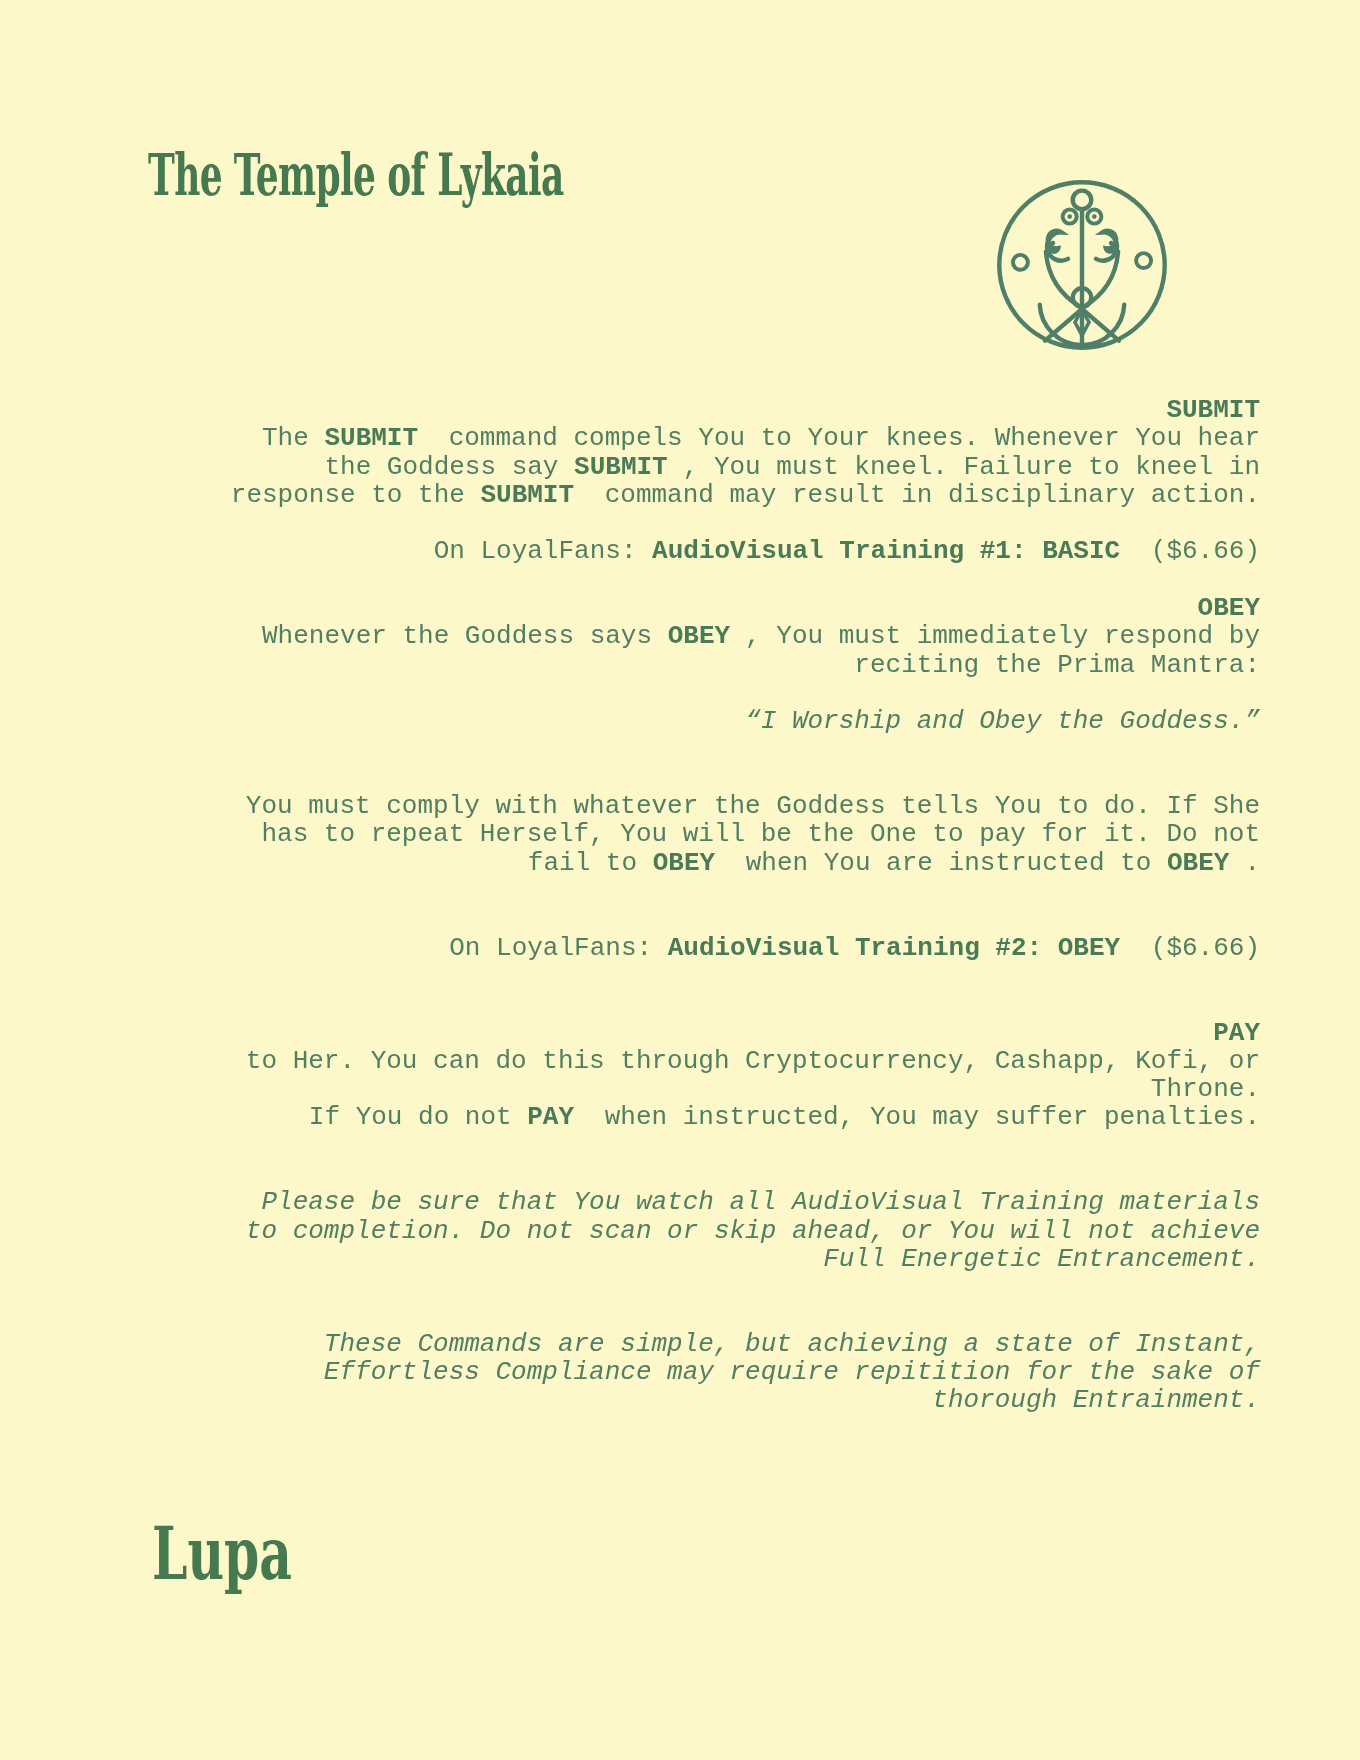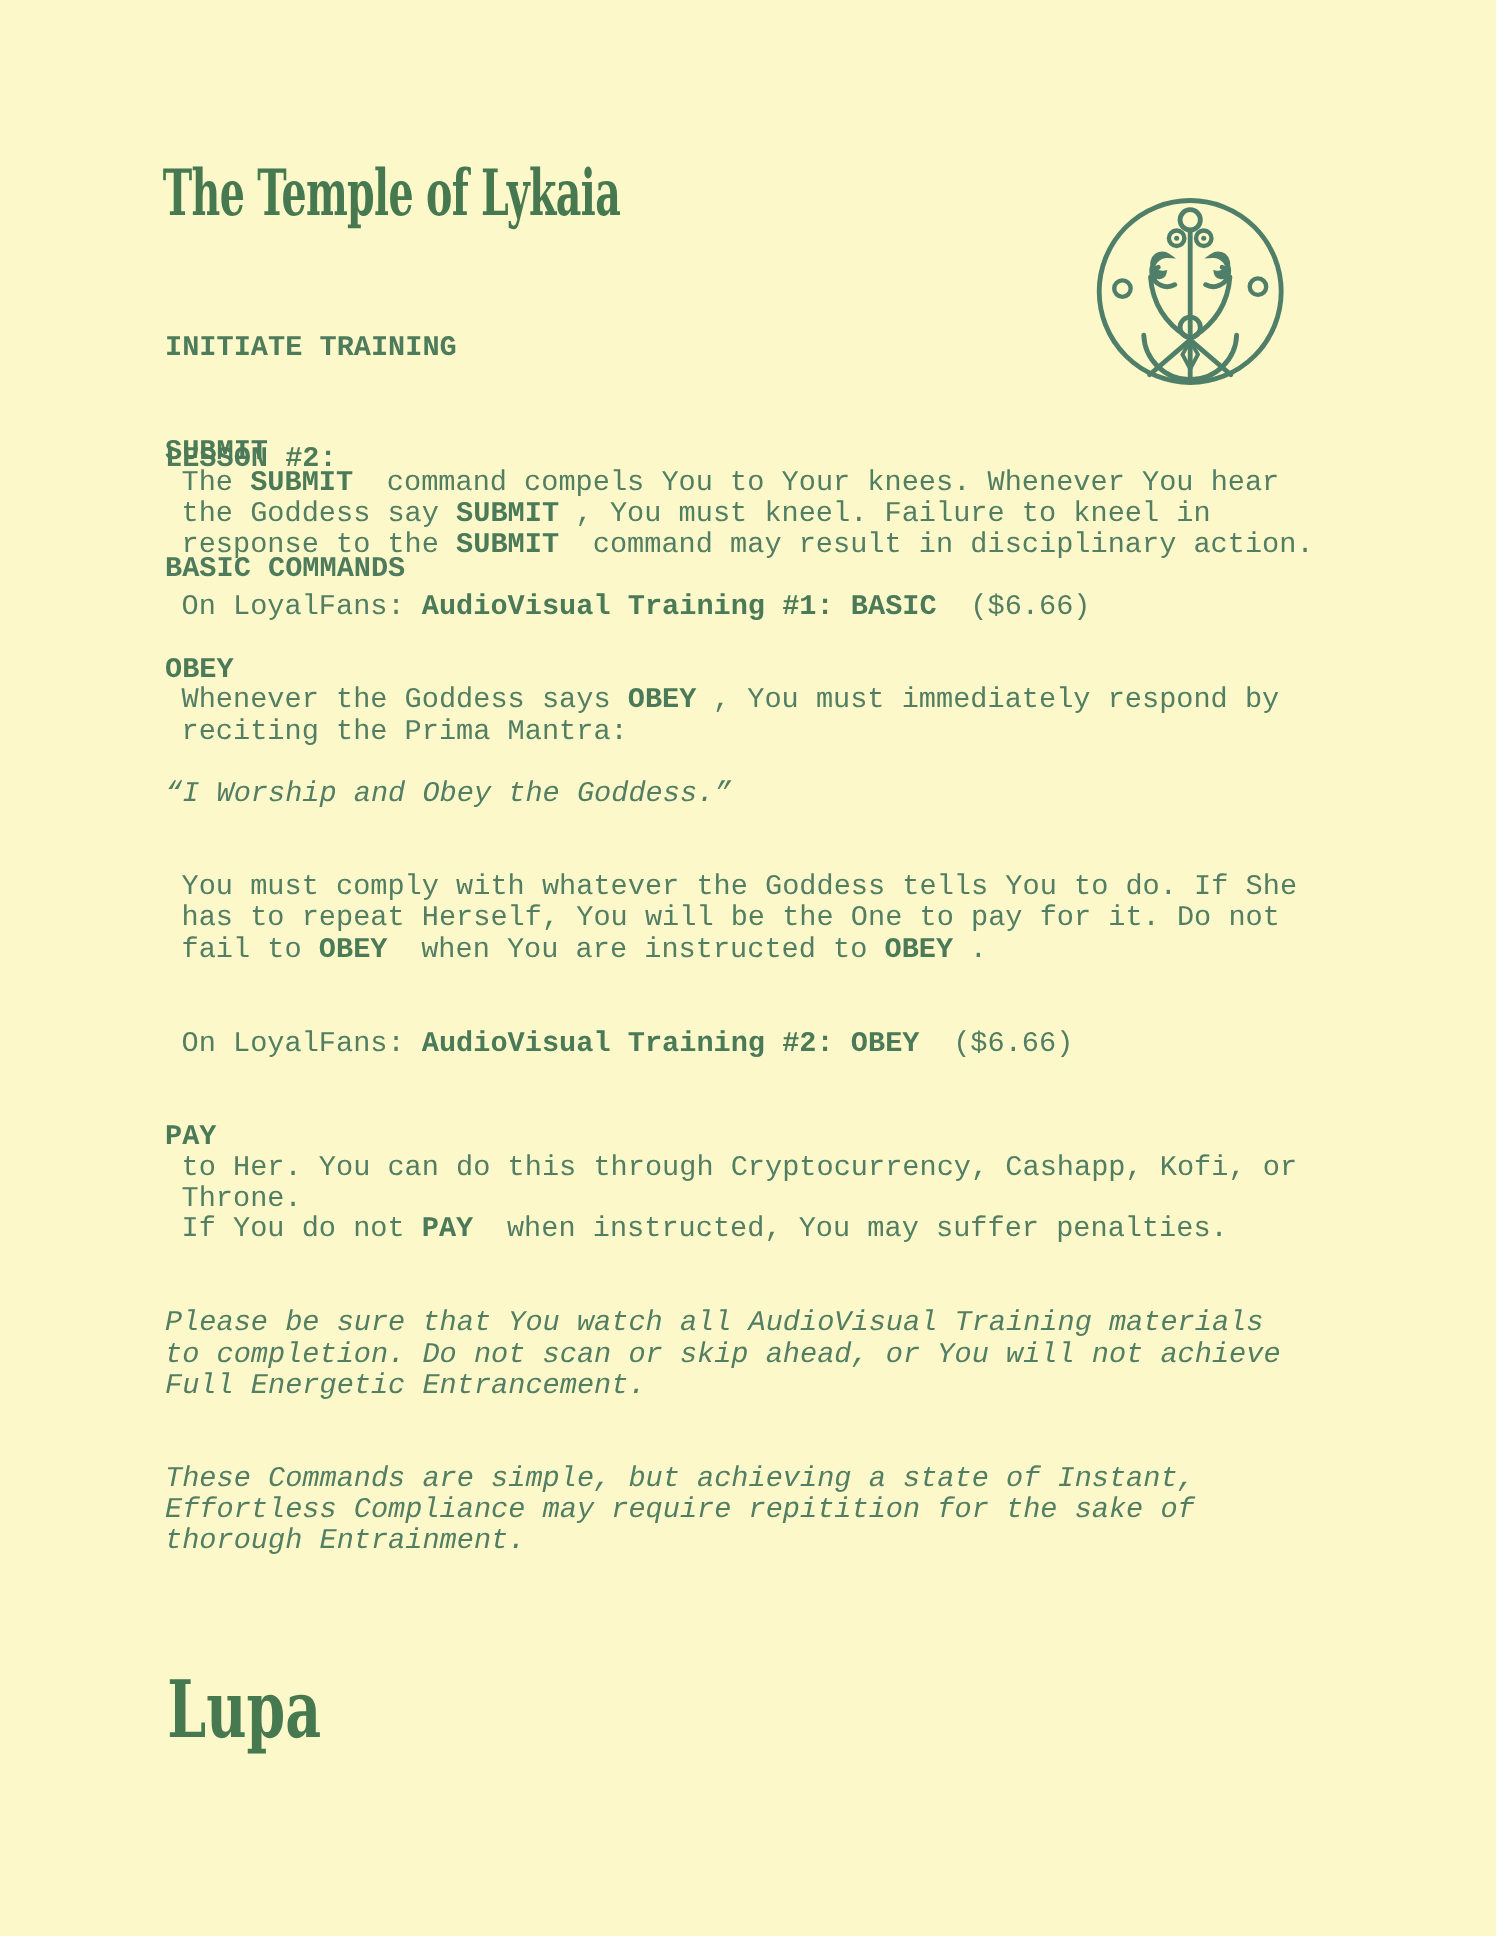--- a/index.html
+++ b/index.html
@@ -49,20 +49,21 @@
     left:150px;
     top:396px;
     width:1110px;
     font-size:26px;
     color:#527e63;
   }
   .doc .line{
     height:28.3px;
     line-height:28.3px;
     white-space:pre;
+    text-align:right;
   }
   .doc span.regular{font-weight:normal;margin-left:15px;}
   .doc span.bold{font-weight:bold;color:#4b7a59;}
   .doc span.italic{font-style:italic;}
   .signature{
     position:absolute;
     left:148px;
     top:1523px;
     margin:4px;
     font-family:"DejaVu Serif", serif;
@@ -78,25 +79,20 @@
     transform-origin:0 50%;
   }
 </style>
 </head>
 <body>
 
 <div class="page">
 
   <h1 class="page-title"><span class="squeeze">The Temple of Lykaia</span></h1>
 
-  <div class="lesson-header">
-    <div>INITIATE TRAINING</div>
-    <div>LESSON #2:</div>
-    <div>BASIC COMMANDS</div>
-  </div>
 
   <svg class="sigil" width="176" height="182" viewBox="0 0 200 200" fill="none" stroke="#4f7f68" stroke-width="5" stroke-linecap="round">
     <circle cx="100" cy="100" r="94"></circle>
     <line x1="100" y1="37" x2="100" y2="193"></line>
     <circle cx="100" cy="26" r="10.5"></circle>
     <circle cx="86" cy="45" r="8" stroke-width="4.5"></circle>
     <circle cx="114" cy="45" r="8" stroke-width="4.5"></circle>
     <circle cx="86" cy="45" r="2.6" fill="#4f7f68" stroke="none"></circle>
     <circle cx="114" cy="45" r="2.6" fill="#4f7f68" stroke="none"></circle>
     <path d="M84,93 A16,16 0 1 1 77,63 A10,10 0 1 0 73,81 A5,5 0 1 1 67,75"></path>

